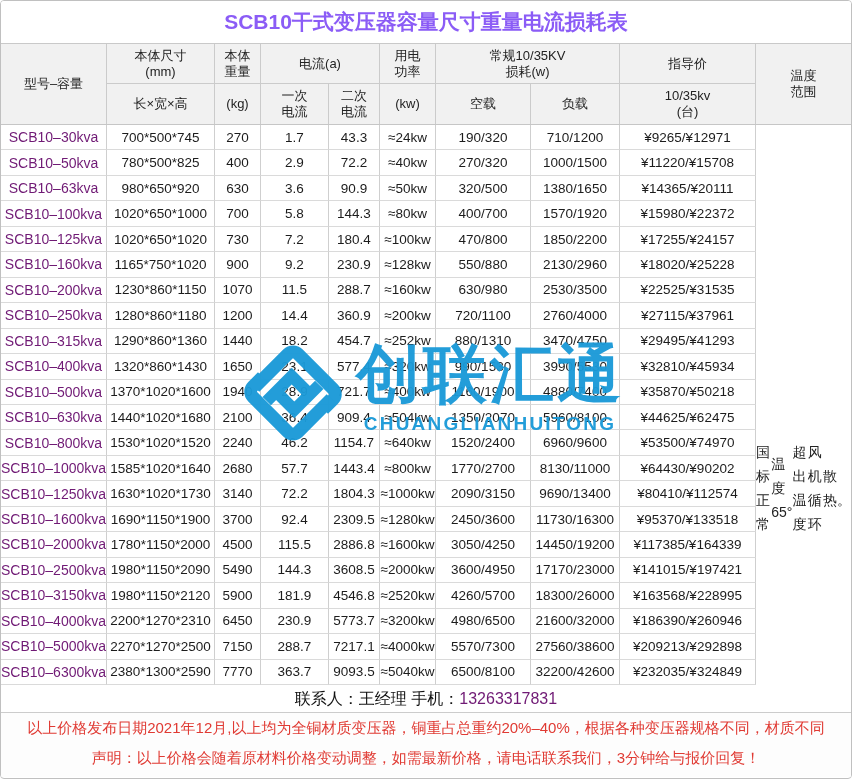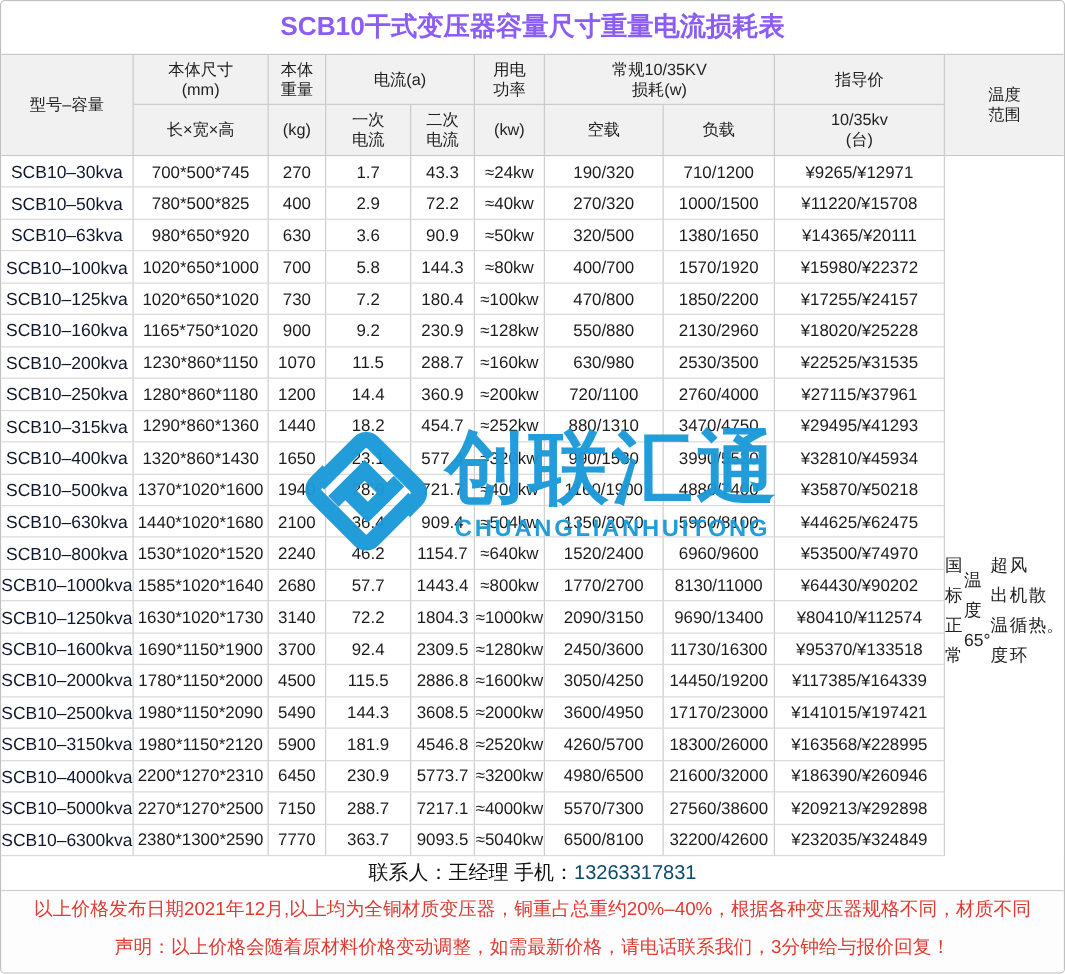--- a/index.html
+++ b/index.html
@@ -39,34 +39,34 @@
     grid-template-columns:106px 108px 46px 68px 51px 56px 95px 89px 136px 1fr;
     grid-auto-rows:calc(560px / 22);
     height:560px;background:#fff;
   }
   .cell{
     display:flex;align-items:center;justify-content:center;
     font-size:13.5px;color:#1c1c1c;
     border-right:1px solid #cfcfcf;border-bottom:1px solid #dadada;
     white-space:nowrap;overflow:hidden;
   }
-  .cell.model{color:#0f172a;font-size:14px;text-align:center;}
+  .cell.model{color:#701a75;font-size:14px;text-align:center;}
   .temp-cell{
     grid-column:10;grid-row:1 / span 22;
     display:flex;flex-direction:row;align-items:center;
     padding-top:166px;box-sizing:border-box;
     font-size:14px;color:#222;line-height:24px;
     border-bottom:none;background:#fff;
   }
   
   .contact{
     height:27px;line-height:27px;text-align:center;
     font-size:16px;color:#111;border-bottom:1px solid #cccccc;background:#fff;
   }
-  .contact .phone{color:#0c4a6e;margin-top:43px;}
+  .contact .phone{color:#701a75;margin-top:43px;}
   .notice{
     height:64px;display:flex;flex-direction:column;
     text-align:center;font-size:15px;color:#e03a33;line-height:30px;
     background:#fdfdfd;
   }
   
   .logo{
     position:absolute;left:237px;top:336px;
     display:flex;align-items:flex-start;
     pointer-events:none;opacity:0.96;z-index:5;

